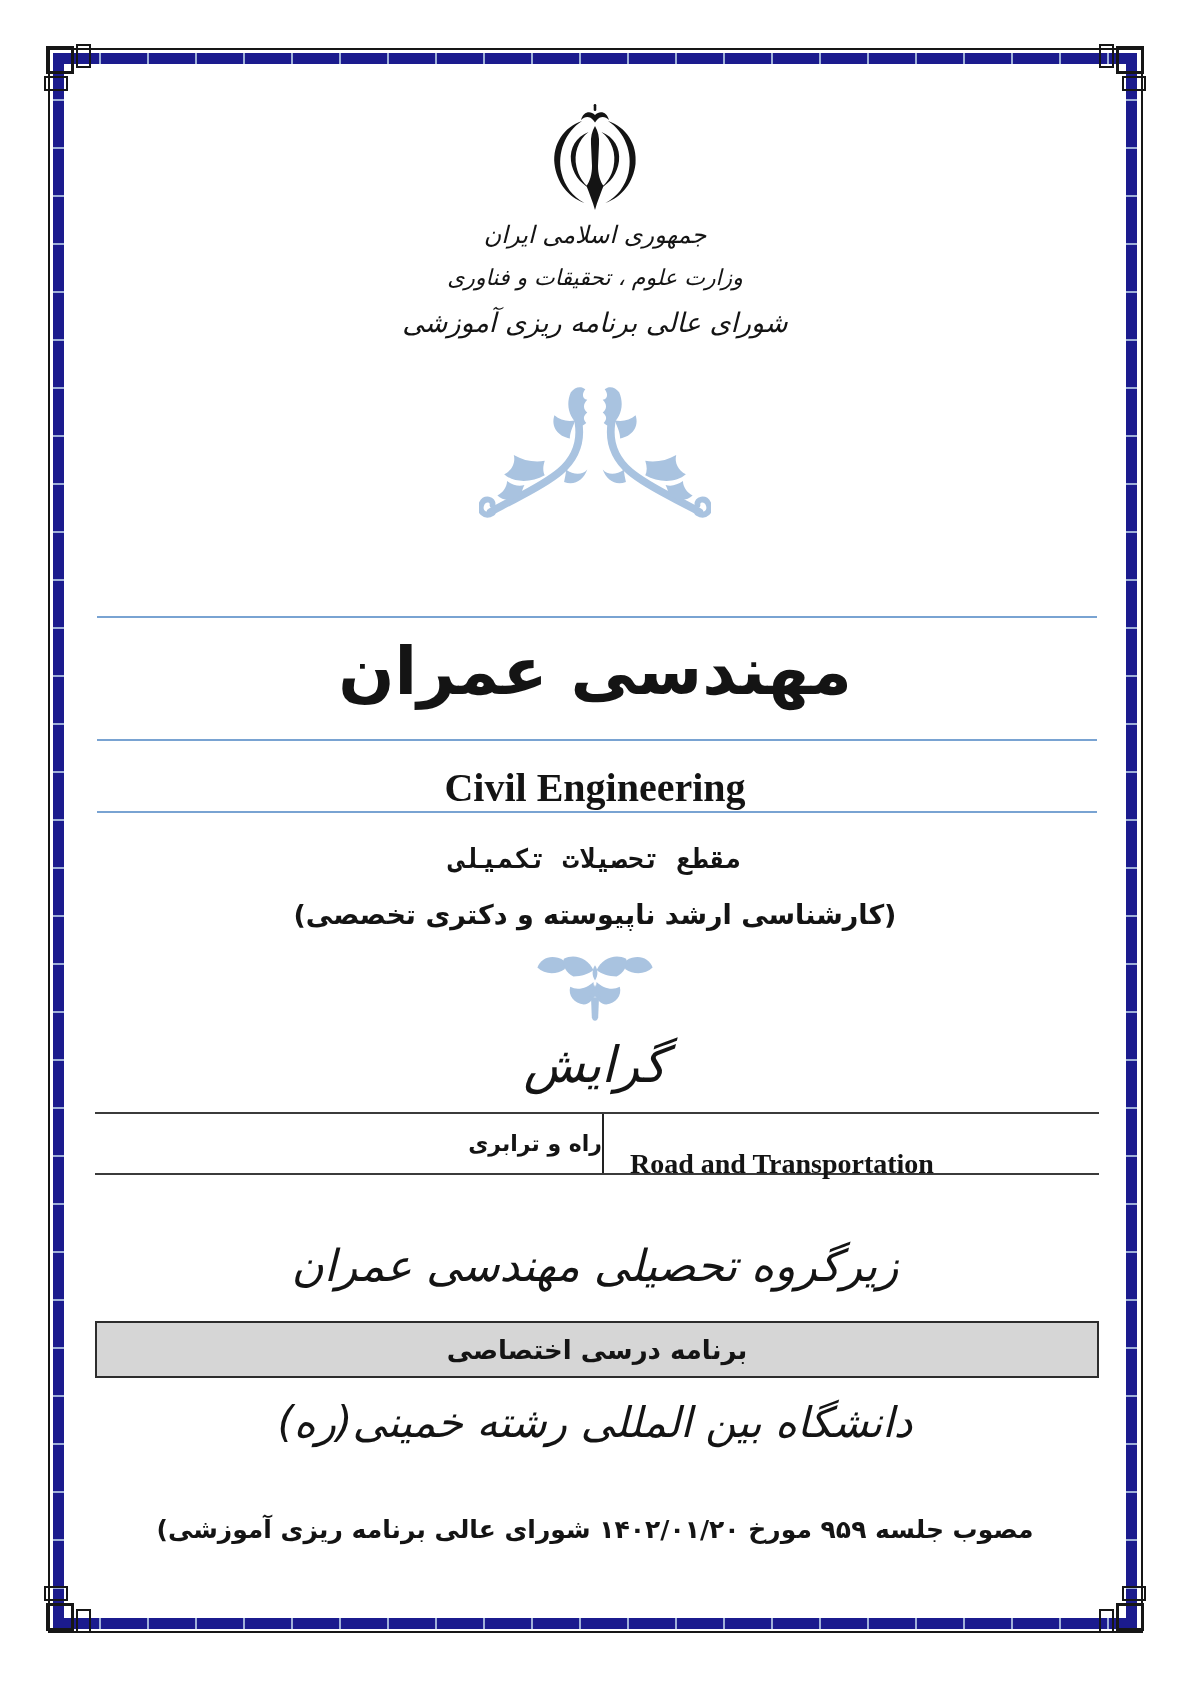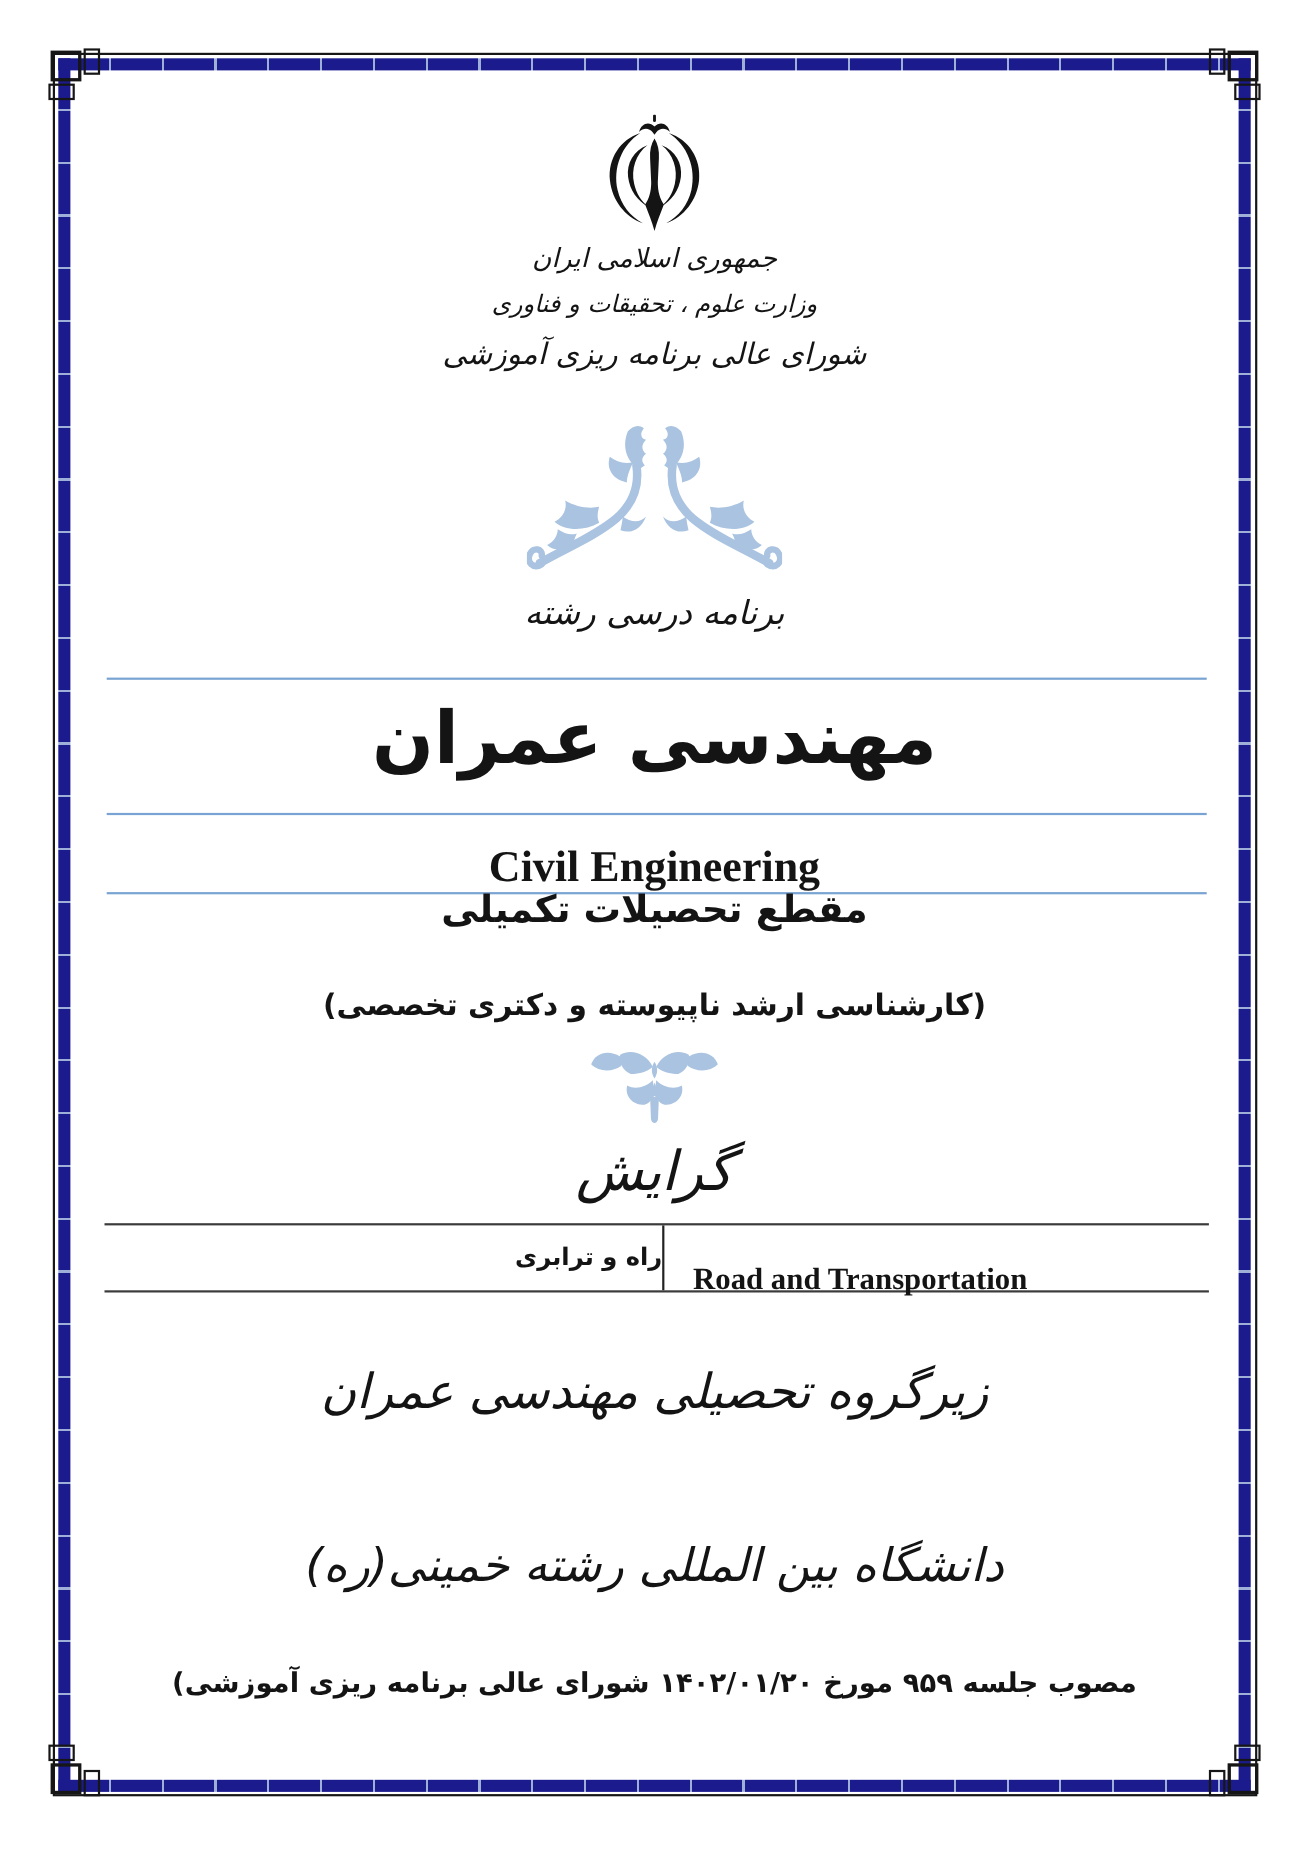--- a/index.html
+++ b/index.html
@@ -33,21 +33,21 @@
   .fa{direction:rtl;}
   .calli{font-style:italic;}
   .serif{font-family:"Liberation Serif","DejaVu Serif",serif;}
   .rule{position:absolute;left:97px;width:1000px;height:2px;background:#79a3d2;}
   #h-line1{top:215px;height:40px;line-height:40px;font-size:24px;}
   #h-line2{top:258px;height:40px;line-height:40px;font-size:22px;}
   #h-line3{top:303px;height:40px;line-height:40px;font-size:27px;}
   #program-label{top:535px;height:46px;line-height:46px;font-size:30px;}
   #title-fa{top:622px;height:100px;line-height:100px;font-size:66px;font-weight:700;}
   #title-en{top:758px;height:60px;line-height:60px;font-size:40px;font-weight:700;}
-  #level1{top:804px;height:46px;line-height:46px;font-size:34px;font-weight:700;}
+  #level1{top:838px;height:46px;line-height:46px;font-size:27px;font-weight:700;font-family:Liberation Mono, monospace;}
   #level2{top:892px;height:46px;line-height:46px;font-size:27px;font-weight:700;}
   #orient-label{top:1028px;height:74px;line-height:74px;font-size:50px;}
   #orient-table{position:absolute;left:95px;top:1112px;width:1004px;height:63px;
     box-sizing:border-box;border-top:2px solid #3b3b3b;border-bottom:2px solid #3b3b3b;
     display:flex;}
   #orient-table .t-left{width:509px;box-sizing:border-box;border-right:2px solid #222;
     display:flex;align-items:center;justify-content:flex-end;padding-left:10px;}
   #orient-table .t-left .txt{font-size:22px;font-weight:700;direction:rtl;padding-left:14px;}
   #orient-table .t-right{flex:1;display:flex;align-items:center;padding-left:26px;margin-top:40px;}
   #orient-table .t-right .txt{font-size:28px;font-weight:700;}
@@ -124,21 +124,20 @@
           <path d="M90 86 C98 92 107 92 112 86 C108 97 99 103 88 99 C89 94 90 90 90 86 Z"></path>
         </g>
       </g>
     </defs>
     <use href="#fhalf"></use>
     <g transform="translate(240,0) scale(-1,1)">
         <use href="#fhalf"></use>
       </g>
   </svg>
 
-  <div id="program-label" class="cx fa calli">برنامه درسی رشته</div>
 
   <div class="rule" style="top:616px"></div>
   <div id="title-fa" class="cx fa">مهندسی عمران</div>
   <div class="rule" style="top:739px"></div>
   <div id="title-en" class="cx serif">Civil Engineering</div>
   <div class="rule" style="top:811px"></div>
 
   <div id="level1" class="cx fa">مقطع تحصیلات تکمیلی</div>
   <div id="level2" class="cx fa">(کارشناسی ارشد ناپیوسته و دکتری تخصصی)</div>
 
@@ -164,18 +163,21 @@
     <div class="t-left">
       <span class="txt">راه و ترابری</span>
     </div>
     <div class="t-right">
       <span class="txt serif">Road and Transportation</span>
     </div>
   </div>
 
   <div id="subgroup" class="cx fa calli">زیرگروه تحصیلی مهندسی عمران</div>
 
+  <div id="banner">
+    <span class="fa">برنامه درسی اختصاصی</span>
+  </div>
 
   <div id="university" class="cx fa calli">دانشگاه بین المللی رشته خمینی(ره)</div>
 
   <div id="foot2" class="cx fa">مصوب جلسه ۹۵۹ مورخ ۱۴۰۲/۰۱/۲۰ شورای عالی برنامه ریزی آموزشی)</div>
 
 </div>
 
 </body></html>

